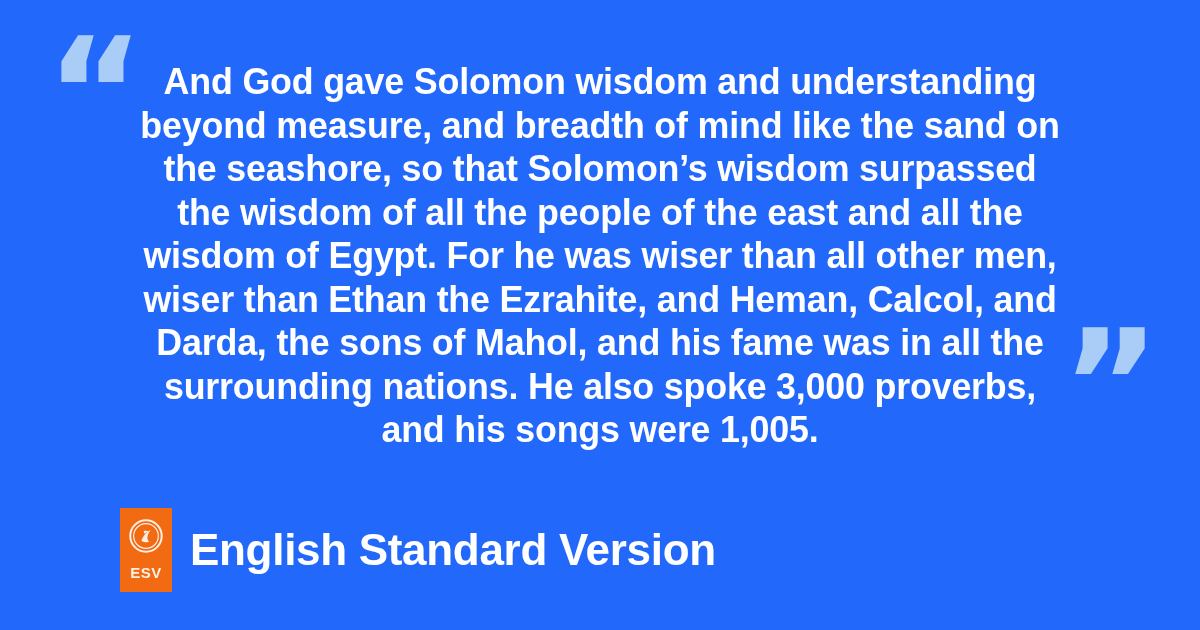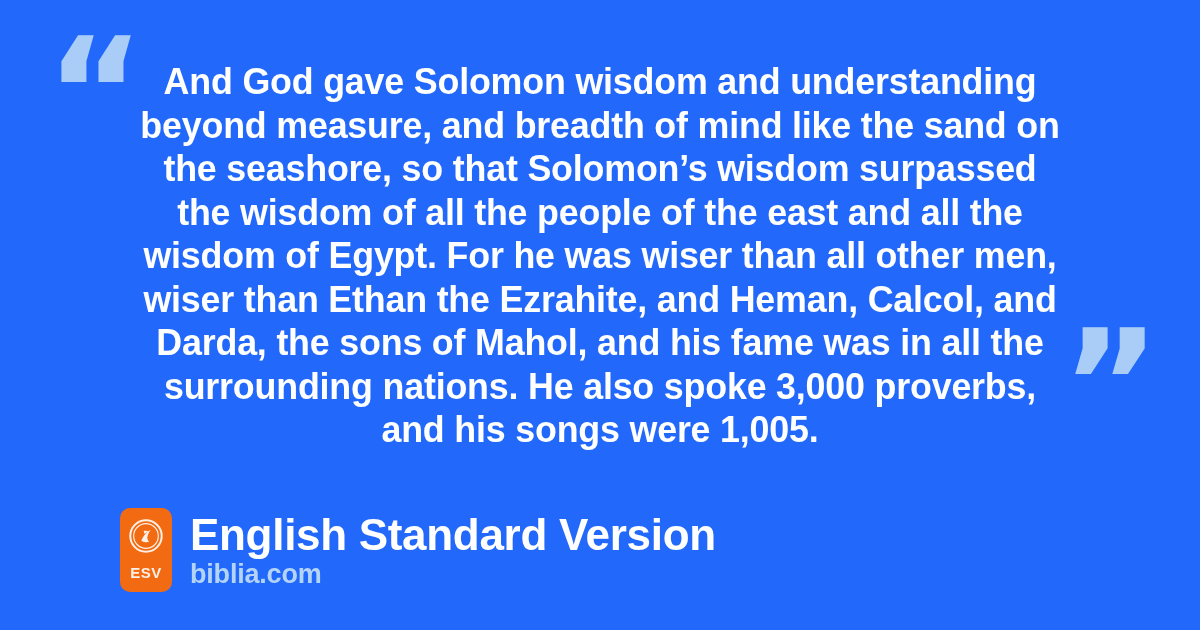--- a/index.html
+++ b/index.html
@@ -71,21 +71,20 @@
     width: 52px;
     height: 84px;
     background: #f26a12;
     display: flex;
     flex-direction: column;
     align-items: center;
     justify-content: flex-start;
     padding-top: 11px;
     box-sizing: border-box;
     flex: none;
-    border-radius: 10px;
   }
   .esv-seal {
     width: 34px;
     height: 34px;
     display: block;
   }
   .esv-badge-label {
     margin-top: 12px;
     color: #fdf0e6;
     font-family: "Liberation Sans", sans-serif;
@@ -140,18 +139,17 @@
           <circle cx="20" cy="20" r="12.2" fill="#f26a12"></circle>
           <path d="M14.5 25.5c1.6-4.2 4.1-7.8 7.4-10.6 1.1-1 2.3-1.7 3.5-2.1-1.3 1.6-2.3 3.4-3 5.3-.8 2.2-1 4.3-.5 6.1.3 1.2 1 2.1 2 2.6-2 .6-4.1.7-6.2.2-1.2-.3-2.3-.8-3.2-1.5z" fill="#fdf0e6"></path>
           <path d="M17.2 14.2c2.1-.6 4.3-.5 6.3.3-1.9.6-3.6 1.7-5 3.2-.5-1.3-.9-2.4-1.3-3.5z" fill="#fdf0e6"></path>
         </svg>
       </span>
       <span class="esv-badge-label">ESV</span>
     </div>
 
     <div class="attribution-text">
       <span class="attribution-title">English Standard Version</span>
-      <span class="attribution-site">biblia.com</span>
     </div>
 
   </div>
 
 </div>
 
 </body></html>

